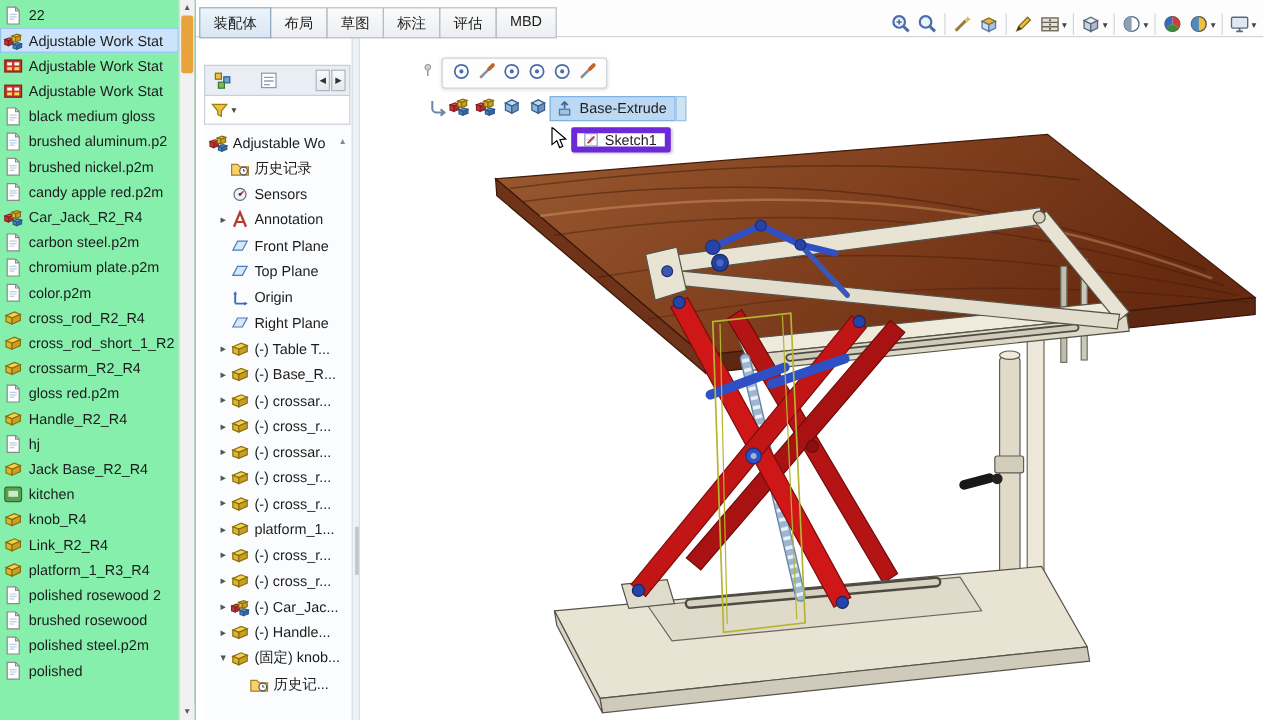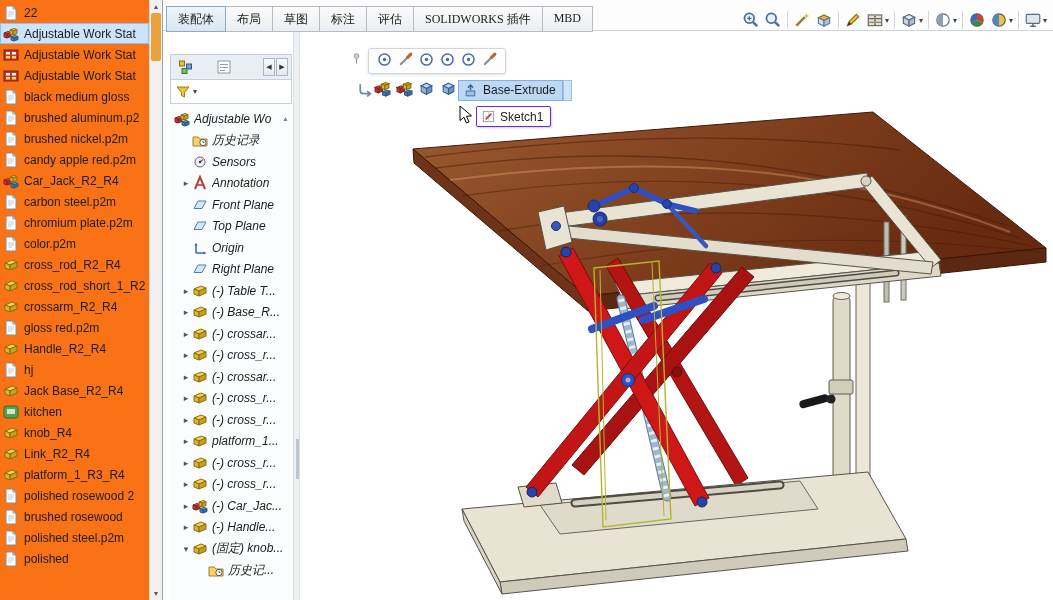--- a/index.html
+++ b/index.html
@@ -1,34 +1,34 @@
 <!DOCTYPE html>
 <html><head>
 <meta charset="utf-8">
 <style>
   *{margin:0;padding:0;box-sizing:border-box;}
   html,body{width:1053px;height:600px;overflow:hidden;}
   body{font-family:"Liberation Sans","DejaVu Sans",sans-serif;font-size:12px;color:#1c1c1c;background:#fff;}
   .app{position:relative;width:1053px;height:600px;background:#fff;overflow:hidden;}
 
   
-  .left-panel{position:absolute;left:0;top:0;width:163px;height:600px;background:#f97316;border-right:1px solid #98a2ac;z-index:30;padding-left:44px;}
+  .left-panel{position:absolute;left:0;top:0;width:163px;height:600px;background:#86efac;border-right:1px solid #98a2ac;z-index:30;padding-left:44px;}
   .file-list{position:absolute;left:0;top:2px;right:13px;bottom:0;overflow:hidden;}
   .list-item{display:flex;align-items:center;height:21px;padding-left:3px;gap:5px;white-space:nowrap;overflow:hidden;}
   .list-item.selected{background:#cbe4fb;outline:1px solid #8fc3ef;outline-offset:-1px;}
   .li-label{overflow:hidden;}
   .lscroll{position:absolute;right:0;top:0;width:13px;height:600px;background:#f1f1f1;border-left:1px solid #d8d8d8;}
   .lscroll .arr{position:absolute;left:0;width:12px;height:13px;font-size:7px;color:#5a5a5a;display:flex;align-items:center;justify-content:center;background:#f1f1f1;}
   .lscroll .arr.up{top:0;}
   .lscroll .arr.dn{bottom:0;}
   .lscroll .thumb{position:absolute;left:1px;top:13px;width:10px;height:48px;background:#e8a33d;border-radius:2px;}
 
   
   .ribbon{position:absolute;left:163px;top:0;right:0;height:31px;background:#fdfdfd;border-bottom:1px solid #cfd4d9;z-index:25;}
-  .tabs{position:absolute;left:3px;top:6px;display:flex;font-family:Liberation Serif, serif;}
+  .tabs{position:absolute;left:3px;top:6px;display:flex;}
   .tab{padding:4px 11px 3px;border:1px solid #b6bcc4;margin-right:-1px;background:linear-gradient(#fbfbfc,#ecedf0);white-space:nowrap;cursor:default;}
   .tab.active{background:linear-gradient(#eef4fa,#d9e6f3);border-color:#8fa9c2;position:relative;z-index:2;}
   .view-toolbar{position:absolute;right:4px;top:5px;display:flex;align-items:center;z-index:28;height:30px;}
   .vt-btn{display:flex;align-items:center;padding:2px;border-radius:2px;}
   .vt-btn .ic{width:18px;height:18px;}
   .caret{font-size:8px;color:#444;margin-left:1px;}
   .vt-sep{width:1px;height:18px;background:#d4d7da;margin:0 3px;}
 
   
   .viewport{position:absolute;left:163px;top:31px;right:0;bottom:0;background:#fff;z-index:1;}
@@ -41,42 +41,42 @@
   .fm-arrows{margin-left:auto;display:flex;gap:1px;}
   .fm-arrow{width:12px;height:18px;font-size:7px;color:#333;display:flex;align-items:center;justify-content:center;border:1px solid #aeb6c0;background:linear-gradient(#f8fafc,#e4e9ee);}
   .filter-row{height:24px;background:#fff;border:1px solid #c7d0da;border-top:none;display:flex;align-items:center;padding:0 4px;gap:2px;}
   .filter-caret{font-size:8px;color:#444;}
   .filter-box{flex:1;height:16px;}
   .tree{position:absolute;left:0;right:0;top:50px;bottom:0;overflow:hidden;padding-top:4px;}
   .tree-row{display:flex;align-items:center;height:21.5px;white-space:nowrap;overflow:hidden;padding-left:10px;}
   .tree-row.root{padding-left:4px;}
   .tree-row.d2{padding-left:26px;}
   .exp{width:12px;flex:none;font-size:9px;color:#555;text-align:center;}
-  .tree-label{margin-left:4px;overflow:hidden;font-style:italic;}
+  .tree-label{margin-left:4px;overflow:hidden;}
   .scrollup{margin-left:auto;font-size:7px;color:#888;padding-right:3px;}
 
   
   .splitter{position:absolute;left:293px;top:31px;bottom:0;width:7px;background:#eef1f4;border-left:1px solid #dadee3;border-right:1px solid #dadee3;z-index:18;}
   .splitter .grip{position:absolute;left:2px;top:408px;width:3px;height:40px;background:#bfc6cd;}
 
   
   .sel-bar{position:absolute;left:368px;top:48px;height:26px;display:flex;align-items:center;gap:4px;padding:3px 7px;background:#fdfdfd;border:1px solid #d0d5da;border-radius:3px;box-shadow:0 1px 3px rgba(0,0,0,.12);z-index:15;}
   .sel-btn .ic{width:17px;height:17px;}
   .pin-float{position:absolute;left:350px;top:52px;z-index:15;}
   .pin-float .ic{width:13px;height:13px;opacity:.75;}
 
   .crumb{position:absolute;left:356px;top:79px;display:flex;align-items:center;gap:0;z-index:15;}
   .crumb .ic{width:17px;height:17px;}
   .crumb-btn{padding:1px;}
   .crumb-sel{display:flex;align-items:center;gap:4px;background:#bcd8f2;border:1px solid #7fb2e0;padding:1px 6px 1px 3px;height:21px;}
   .crumb-sliver{width:9px;height:21px;background:#cfe3f5;border:1px solid #9cc2e4;}
 
   .sk-tag{position:absolute;left:459px;top:106px;display:flex;align-items:flex-start;z-index:15;}
   .sk-cursor{width:15px;height:18px;margin-right:2px;}
-  .sk-box{display:flex;align-items:center;gap:4px;border:1px solid #6d28d9;background:#fff;padding:1px 7px 1px 4px;height:21px;border-radius:2px;box-shadow:1px 1px 2px rgba(0,0,0,.18);}
+  .sk-box{display:flex;align-items:center;gap:4px;border:5px solid #6d28d9;background:#fff;padding:1px 7px 1px 4px;height:21px;border-radius:2px;box-shadow:1px 1px 2px rgba(0,0,0,.18);}
   .sk-box .ic{width:15px;height:15px;}
 
   .ic{display:inline-flex;width:16px;height:16px;flex:none;}
   .ic svg{width:100%;height:100%;display:block;}
 </style>
 </head>
 <body>
 
 <div class="app">
 
@@ -375,21 +375,20 @@
     </div>
   </aside>
 
   <div class="ribbon">
     <div class="tabs" id="ribbon-tabs">
         <div class="tab active">装配体</div>
         <div class="tab">布局</div>
         <div class="tab">草图</div>
         <div class="tab">标注</div>
         <div class="tab">评估</div>
-        <div class="tab">SOLIDWORKS 插件</div>
         <div class="tab">MBD</div>
       </div>
     <div class="view-toolbar" id="view-toolbar">
         <div class="vt-btn">
           <span class="ic">
             <svg viewBox="0 0 16 16">
               <circle cx="6.5" cy="6.5" r="4.3" fill="#eaf2fa" stroke="#4a6da8" stroke-width="1.6"></circle>
               <path d="M6.5,4.6 v3.8 M4.6,6.5 h3.8" stroke="#4a6da8" stroke-width="1.2"></path>
               <line x1="9.8" y1="9.8" x2="13.5" y2="13.5" stroke="#4a6da8" stroke-width="2.2"></line>
             </svg>

